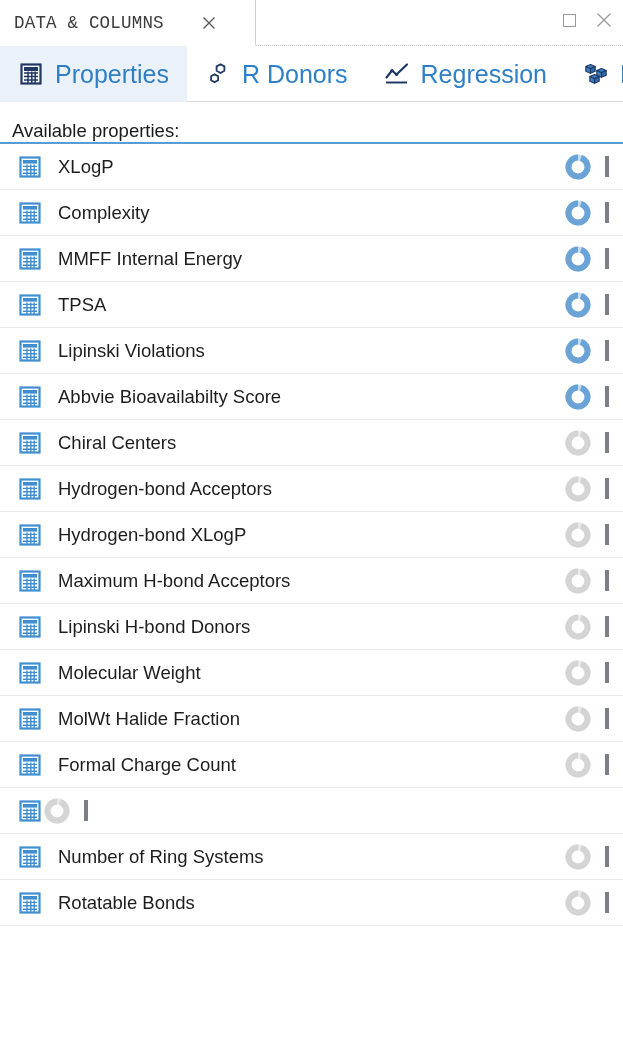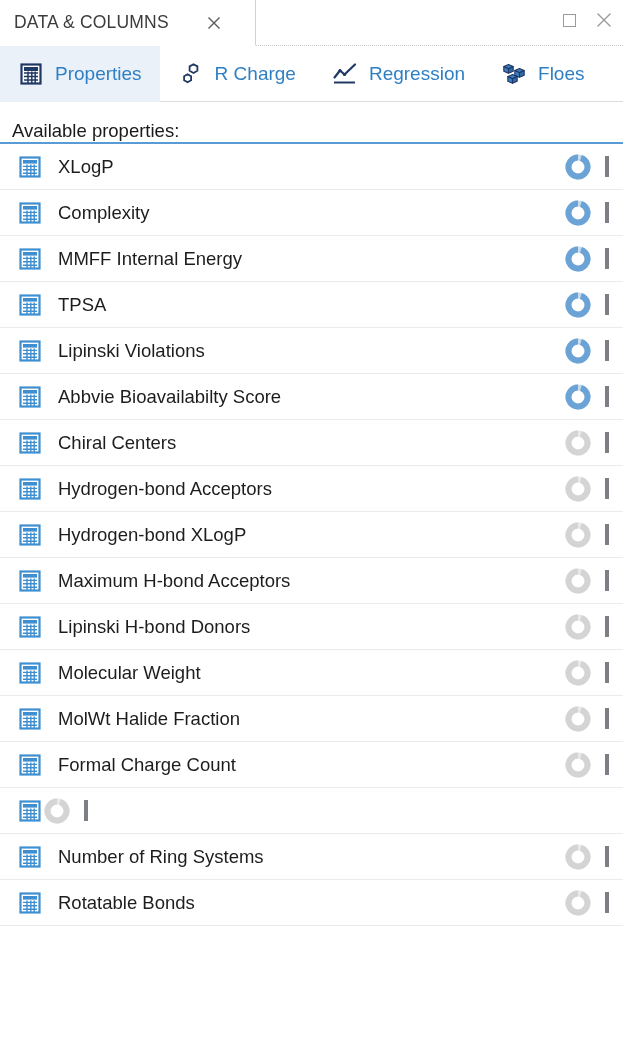--- a/index.html
+++ b/index.html
@@ -10,20 +10,21 @@
     overflow: hidden;
   }
 
   
   .titlebar {
     position: relative;
     height: 46px;
     background: #ffffff;
     display: flex;
     align-items: stretch;
+    font-family: Liberation Mono, monospace;
   }
   .doc-tab {
     display: flex;
     align-items: center;
     height: 46px;
     padding: 0 0 0 14px;
     border-right: 1px solid #d2d2d2;
     border-bottom: 1px solid #ffffff;
     background: #ffffff;
     min-width: 256px;
@@ -72,21 +73,21 @@
     align-items: center;
     gap: 11px;
     padding: 0 18px;
     height: 56px;
     cursor: default;
   }
   .tab.active {
     background: #eaf1f8;
   }
   .tab-label {
-    font-size: 19px;
+    font-size: 25px;
     color: #2f7fc4;
     white-space: nowrap;
   }
   .tab.active .tab-label { color: #2f7fc4; }
   .tab-icon { width: 26px; height: 26px; display: flex; align-items: center; justify-content: center; flex: 0 0 auto; }
 
   
   .section-head {
     height: 42px;
     display: flex;
@@ -166,21 +167,21 @@
     <span class="tab-label">Properties</span>
   </div>
 
   <div class="tab">
     <span class="tab-icon">
       <svg width="26" height="26" viewBox="0 0 26 26" aria-hidden="true">
         <path d="M15.5 3.2 L19.4 5.4 L19.4 9.8 L15.5 12 L11.6 9.8 L11.6 5.4 Z" fill="none" stroke="#1f3864" stroke-width="1.8"></path>
         <path d="M9.6 13.2 L13.1 15.2 L13.1 19.2 L9.6 21.2 L6.1 19.2 L6.1 15.2 Z" fill="none" stroke="#1f3864" stroke-width="1.8"></path>
       </svg>
     </span>
-    <span class="tab-label">R Charge</span>
+    <span class="tab-label">R Donors</span>
   </div>
 
   <div class="tab">
     <span class="tab-icon">
       <svg width="26" height="26" viewBox="0 0 26 26" aria-hidden="true">
         <path d="M2.5 16.5 L8 9.5 L12.5 13.5 L23 3.5" fill="none" stroke="#1f3864" stroke-width="2.2" stroke-linejoin="round" stroke-linecap="round"></path>
         <circle cx="8" cy="9.5" r="1.6" fill="#1f3864"></circle>
         <circle cx="12.5" cy="13.5" r="1.6" fill="#1f3864"></circle>
         <path d="M2 21.5 H23" stroke="#1f3864" stroke-width="2" fill="none"></path>
       </svg>

